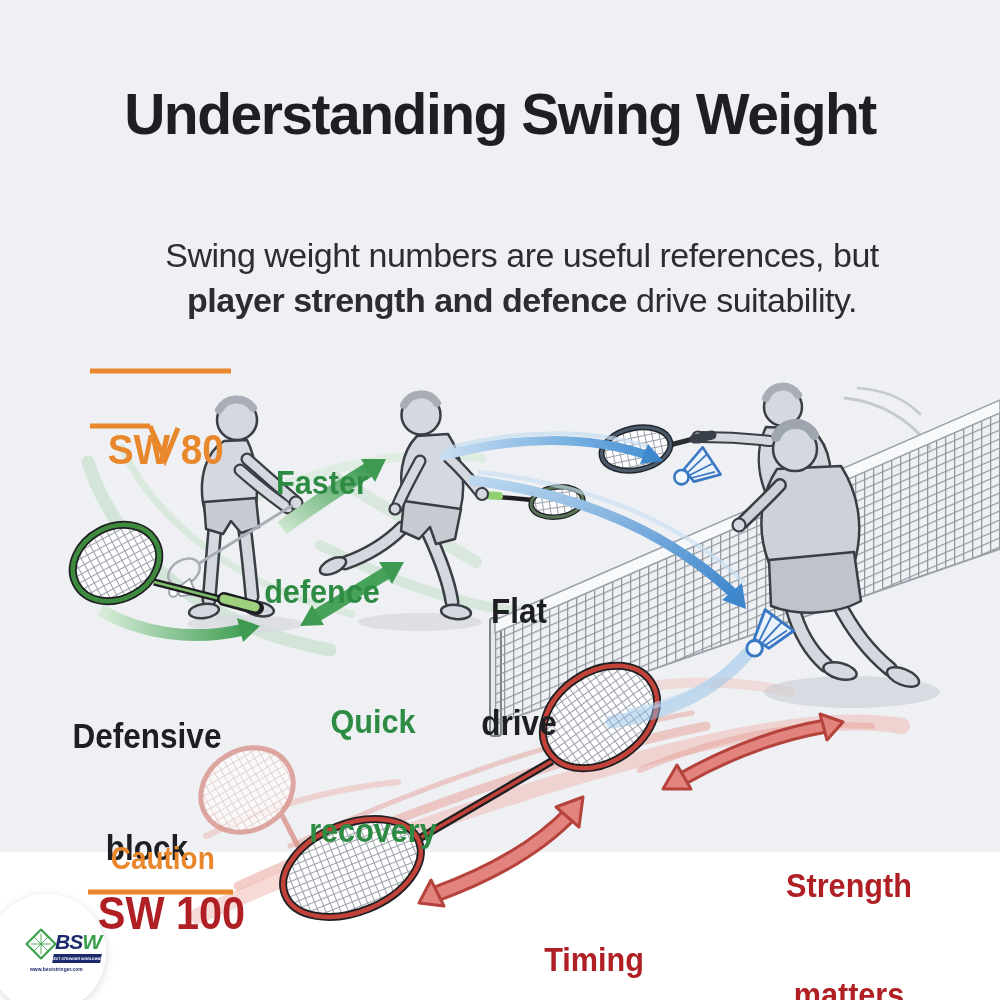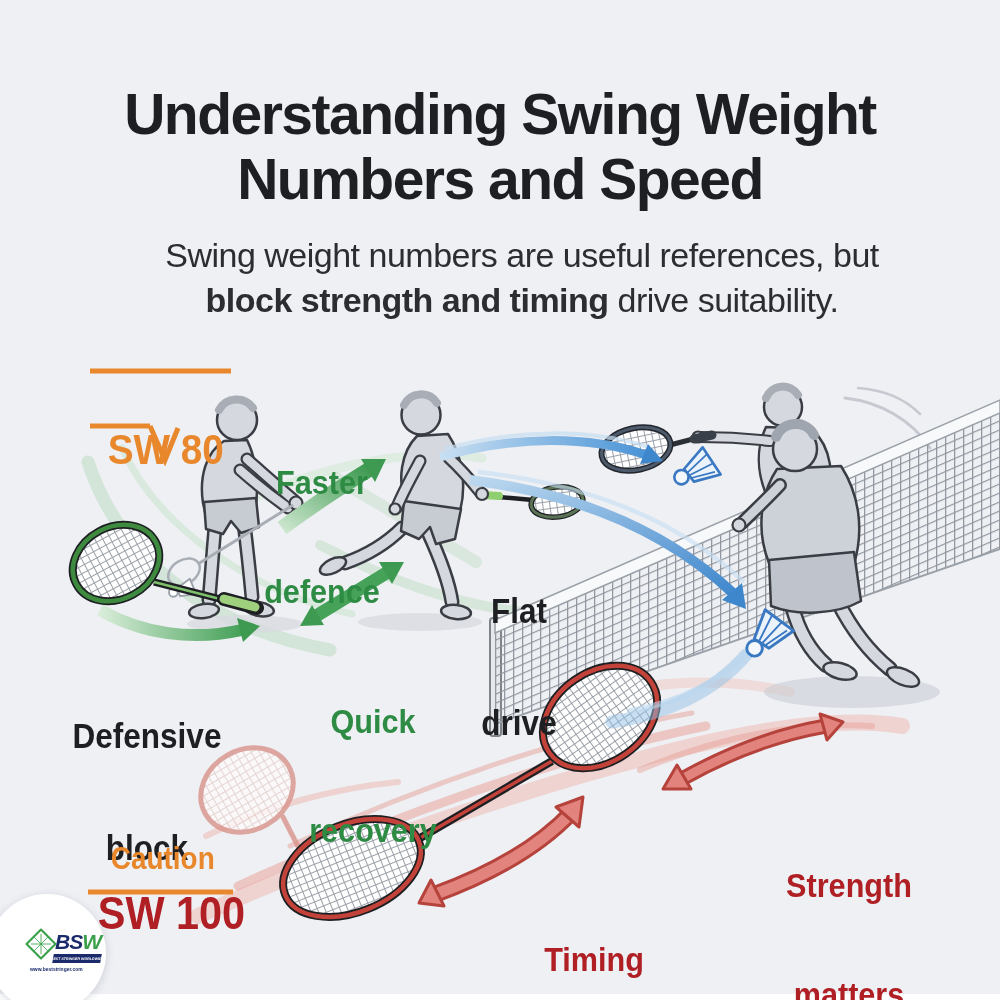--- a/index.html
+++ b/index.html
@@ -1,17 +1,17 @@
 <!DOCTYPE html>
 <html style="--background: #EEF0F4; --heading: #1E1F22; --orange: #E8872B; --green: #2E8B43; --red: #AF1F24; --blue: #4A94D6; --green-arrow: #3E9A51; --red-arrow: #D96B63; --logo-navy: #1B2A6B; --logo-green: #3AA04A;"><head>
 <meta charset="utf-8">
 <style>
   html,body{margin:0;padding:0;}
   body{width:1000px;height:1000px;overflow:hidden;font-family:"Liberation Sans",sans-serif;}
-  .stage{position:relative;width:1000px;height:994px;background:var(--background,#EEF0F4);}
+  .stage{position:relative;width:1000px;height:852px;background:var(--background,#EEF0F4);}
   .art{position:absolute;left:0;top:0;width:1000px;height:1000px;}
   .title{position:absolute;left:0;right:0;top:82px;text-align:center;
          font-size:57px;font-weight:700;color:var(--heading,#1E1F22);
          line-height:1.14;letter-spacing:-1.5px;}
   .subtitle{position:absolute;left:0;right:0;top:233px;text-align:center;
             font-size:34px;color:#2B2D31;line-height:1.32;letter-spacing:-0.5px;margin-left:44px;}
   .subtitle .b{font-weight:700;}
   .lbl{position:absolute;font-weight:700;text-align:center;line-height:1.07;
        white-space:pre;transform:translateX(-50%) scaleX(0.9);}
   .lbl.orange{color:var(--orange,#E8872B);}
@@ -295,25 +295,24 @@
     <path d="M150,426 L165,460 L178,428"></path>
   </g>
 
   <g fill="none" stroke-width="5" style="stroke:var(--orange,#E8872B)">
     <path d="M88,892 H233"></path>
   </g>
 </svg>
 
 <div class="title">
   <div>Understanding Swing Weight</div>
-  <div>Numbers and Speed</div>
 </div>
 <div class="subtitle">
   <div>Swing weight numbers are useful references, but</div>
-  <div><span class="b">block strength and timing</span><span> drive suitability.</span></div>
+  <div><span class="b">player strength and defence</span><span> drive suitability.</span></div>
 </div>
 
 <div class="lbl orange" style="left:155px;top:380px;font-size:43px;">
   <span>SW 80</span>
 </div>
 <div class="lbl green" style="left:322px;top:391px;font-size:34px;">
   <div>Faster</div>
   <div>defence</div>
 </div>
 <div class="lbl dark" style="left:519px;top:517px;font-size:35px;">

